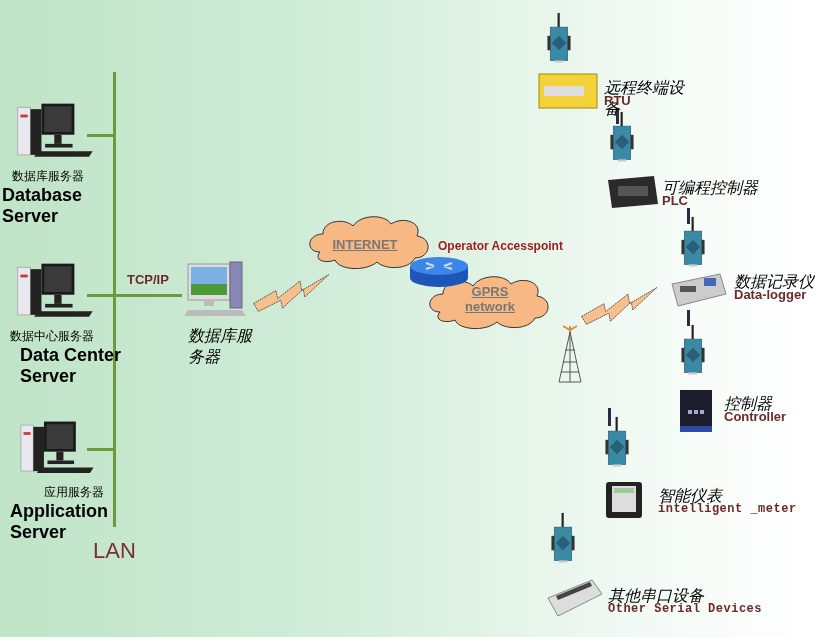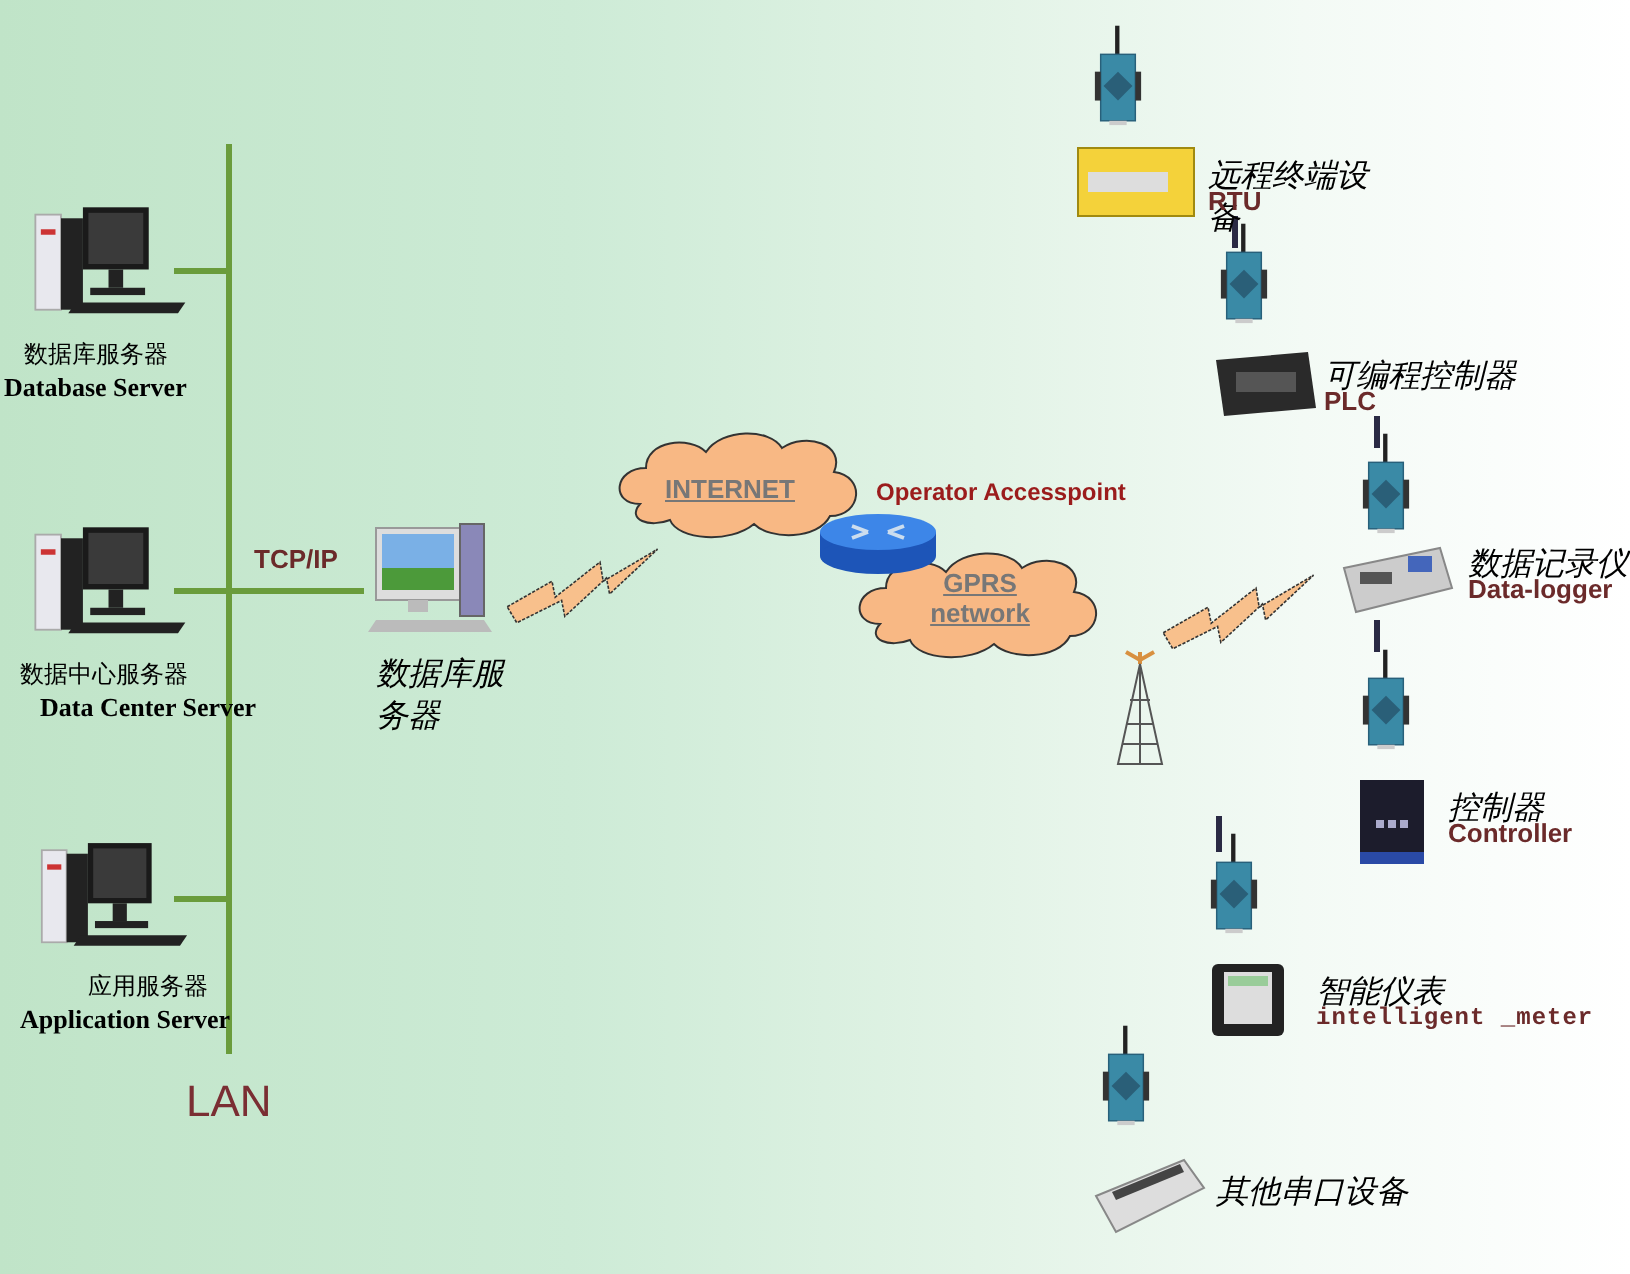--- a/index.html
+++ b/index.html
@@ -1,21 +1,21 @@
 <!DOCTYPE html>
 <html><head>
 <meta charset="utf-8">
 <style>
   html,body{margin:0;padding:0;}
   body{width:815px;height:637px;overflow:hidden;position:relative;
     background:linear-gradient(90deg,#c0e4c8 0%,#cdebd6 35%,#e2f3e6 60%,#f3faf5 80%,#ffffff 100%);
     font-family:"Liberation Sans",sans-serif;}
   .abs{position:absolute;}
   .lbl-cn{font-family:Liberation Serif, serif;font-size:12px;color:#000;}
-  .lbl-en{font-family:Liberation Serif, serif;font-size:13px;font-weight:bold;color:#000;}
+  .lbl-en{font-family:Liberation Sans, sans-serif;font-size:18px;font-weight:bold;color:#000;}
   .lbl-cn-r{font-family:"DejaVu Serif",serif;font-size:16px;color:#000000;font-style:italic;}
   .lbl-en-r{font-family:"Liberation Sans",sans-serif;font-size:13px;font-weight:bold;color:#6b2a2a;}
   .lbl-mono-r{font-family:"Liberation Mono",monospace;font-size:12px;font-weight:bold;color:#6b2a2a;letter-spacing:0.5px;}
   .lan-line{background:#6a9c3c;}
   .tcp{font-size:13px;color:#6b2a2a;font-weight:bold;}
   .lan{font-size:22px;color:#7a2e33;}
   .cloud-text{font-size:13px;font-weight:bold;color:#777;text-align:center;text-decoration:underline;}
   .op{font-size:12px;font-weight:bold;color:#9b1c1c;}
   .wire{background:#2a2a44;width:3px;}
 </style>
@@ -195,13 +195,14 @@
   <div class="abs lbl-cn-r" style="left:54px;top:6px;">智能仪表</div>
   <div class="abs lbl-mono-r" style="left:54px;top:22px;text-align:right;">intelligent _meter</div>
 </div>
 
 <div class="abs" style="left:546px;top:576px;width:220px;height:46px;">
   <svg width="58" height="44" class="abs" style="left:0;top:0;" viewBox="0 0 58 44">
     <polygon points="2,22 46,4 56,18 12,40" fill="#ddd" stroke="#888"></polygon>
     <polygon points="10,20 44,6 46,10 12,24" fill="#444"></polygon>
   </svg>
   <div class="abs lbl-cn-r" style="left:62px;top:10px;">其他串口设备</div>
+  <div class="abs lbl-mono-r" style="left:62px;top:26px;">Other Serial Devices</div>
 </div>
 
 </body></html>

